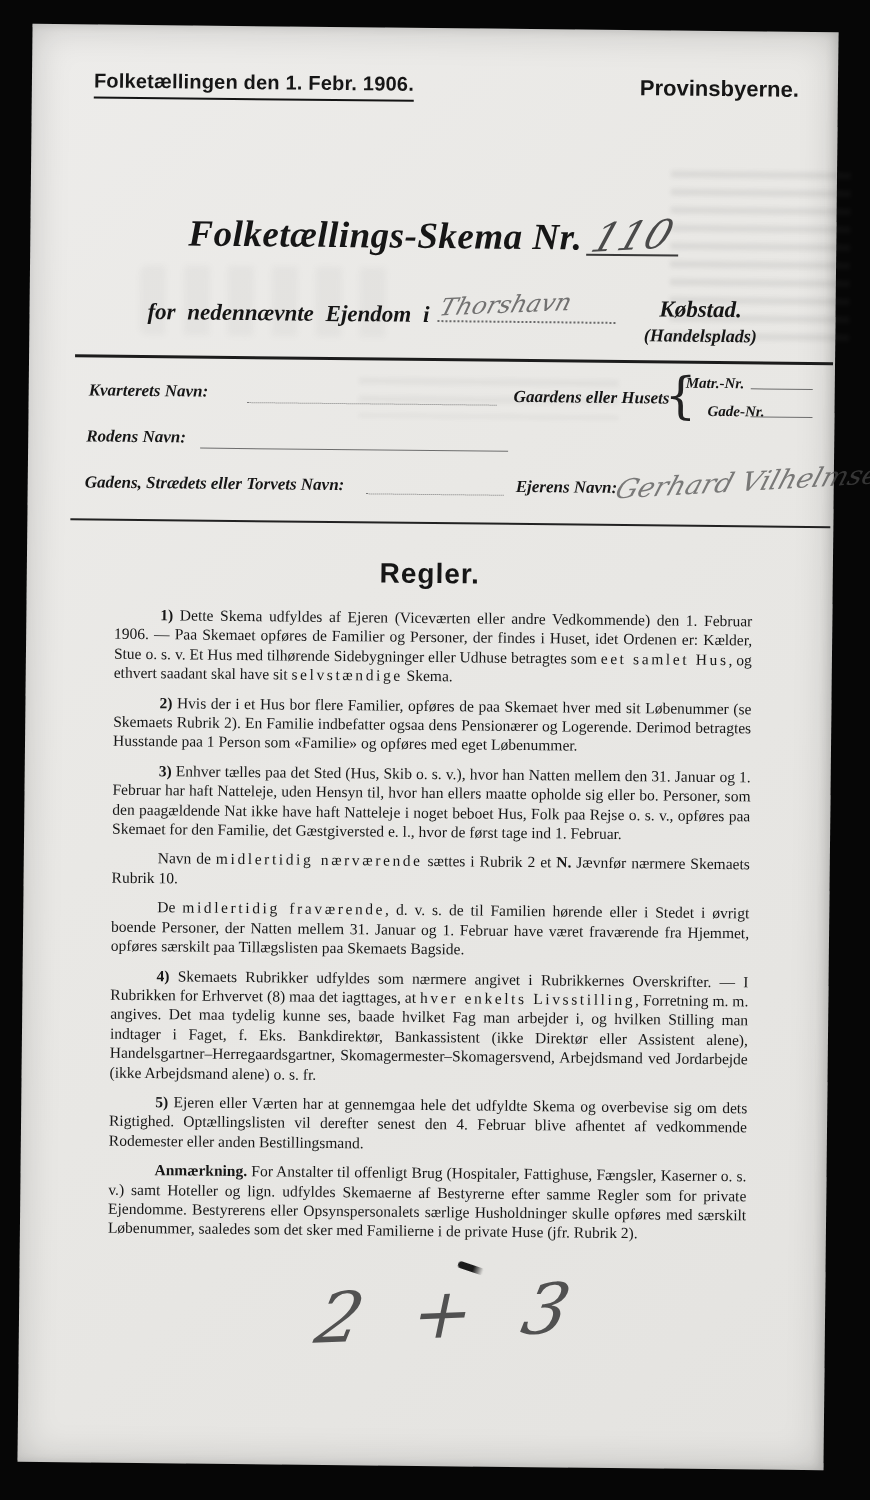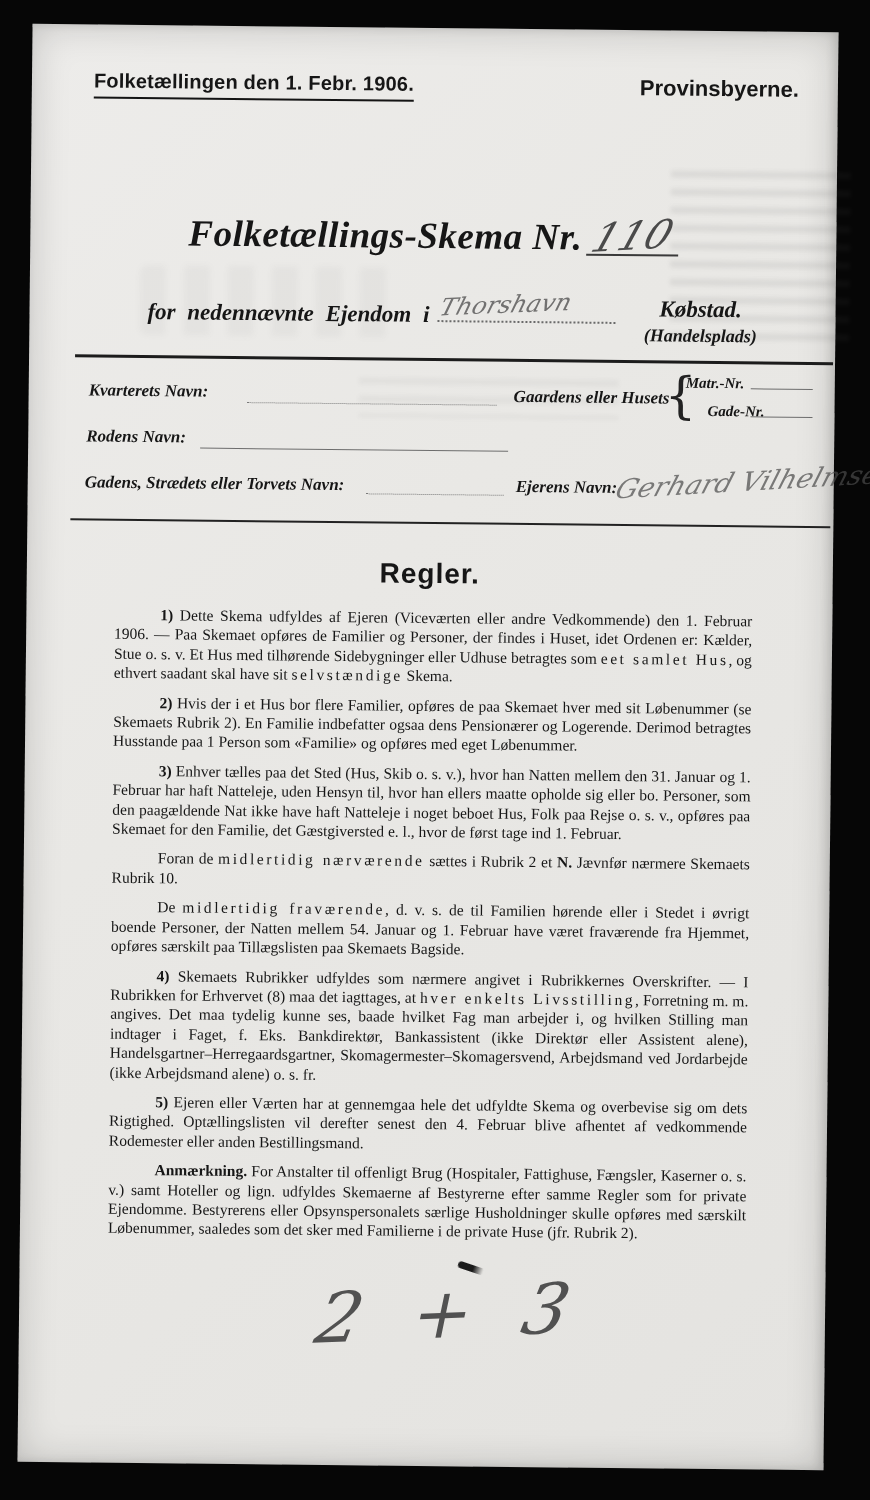--- a/index.html
+++ b/index.html
@@ -162,22 +162,22 @@
   <div class="flabel" style="left:488px;top:448px;">Ejerens Navn:</div>
   <div class="handwriting ejerens-script">Gerhard Vilhelmsen</div>
 
   <div class="hr2"></div>
 
   <div class="regler-h">Regler.</div>
   <div class="rules-block">
       <p class="rule-par"><span class="b">1) </span><span>Dette Skema udfyldes af Ejeren (Viceværten eller andre Vedkommende) den 1. Februar 1906. — Paa Skemaet opføres de Familier og Personer, der findes i Huset, idet Ordenen er: Kælder, Stue o. s. v. Et Hus med tilhørende Sidebygninger eller Udhuse betragtes som </span><span class="sp">eet samlet Hus</span><span>, og ethvert saadant skal have sit </span><span class="sp">selvstændige</span><span> Skema.</span></p>
       <p class="rule-par"><span class="b">2) </span><span>Hvis der i et Hus bor flere Familier, opføres de paa Skemaet hver med sit Løbenummer (se Skemaets Rubrik 2). En Familie indbefatter ogsaa dens Pensionærer og Logerende. Derimod betragtes Husstande paa 1 Person som «Familie» og opføres med eget Løbenummer.</span></p>
       <p class="rule-par"><span class="b">3) </span><span>Enhver tælles paa det Sted (Hus, Skib o. s. v.), hvor han Natten mellem den 31. Januar og 1. Februar har haft Natteleje, uden Hensyn til, hvor han ellers maatte opholde sig eller bo. Personer, som den paagældende Nat ikke have haft Natteleje i noget beboet Hus, Folk paa Rejse o. s. v., opføres paa Skemaet for den Familie, det Gæstgiversted e. l., hvor de først tage ind 1. Februar.</span></p>
-      <p class="rule-par"><span>Foran de </span><span class="sp">midlertidig nærværende</span><span> sættes i Rubrik 2 et </span><span class="b">N.</span><span> Jævnfør nærmere Skemaets Rubrik 10.</span></p>
-      <p class="rule-par"><span>De </span><span class="sp">midlertidig fraværende</span><span>, d. v. s. de til Familien hørende eller i Stedet i øvrigt boende Personer, der Natten mellem 54. Januar og 1. Februar have været fraværende fra Hjemmet, opføres særskilt paa Tillægslisten paa Skemaets Bagside.</span></p>
+      <p class="rule-par"><span>Navn de </span><span class="sp">midlertidig nærværende</span><span> sættes i Rubrik 2 et </span><span class="b">N.</span><span> Jævnfør nærmere Skemaets Rubrik 10.</span></p>
+      <p class="rule-par"><span>De </span><span class="sp">midlertidig fraværende</span><span>, d. v. s. de til Familien hørende eller i Stedet i øvrigt boende Personer, der Natten mellem 31. Januar og 1. Februar have været fraværende fra Hjemmet, opføres særskilt paa Tillægslisten paa Skemaets Bagside.</span></p>
       <p class="rule-par"><span class="b">4) </span><span>Skemaets Rubrikker udfyldes som nærmere angivet i Rubrikkernes Overskrifter. — I Rubrikken for Erhvervet (8) maa det iagttages, at </span><span class="sp">hver enkelts Livsstilling</span><span>, Forretning m. m. angives. Det maa tydelig kunne ses, baade hvilket Fag man arbejder i, og hvilken Stilling man indtager i Faget, f. Eks. Bankdirektør, Bankassistent (ikke Direktør eller Assistent alene), Handelsgartner–Herregaardsgartner, Skomagermester–Skomagersvend, Arbejdsmand ved Jordarbejde (ikke Arbejdsmand alene) o. s. fr.</span></p>
       <p class="rule-par"><span class="b">5) </span><span>Ejeren eller Værten har at gennemgaa hele det udfyldte Skema og overbevise sig om dets Rigtighed. Optællingslisten vil derefter senest den 4. Februar blive afhentet af vedkommende Rodemester eller anden Bestillingsmand.</span></p>
       <p class="rule-par"><span class="b">Anmærkning.</span><span> For Anstalter til offenligt Brug (Hospitaler, Fattighuse, Fængsler, Kaserner o. s. v.) samt Hoteller og lign. udfyldes Skemaerne af Bestyrerne efter samme Regler som for private Ejendomme. Bestyrerens eller Opsynspersonalets særlige Husholdninger skulle opføres med særskilt Løbenummer, saaledes som det sker med Familierne i de private Huse (jfr. Rubrik 2).</span></p>
     </div>
 
   <div class="stray-mark"></div>
   <div class="sum-script">2 + 3</div>
 
 </div>
 

